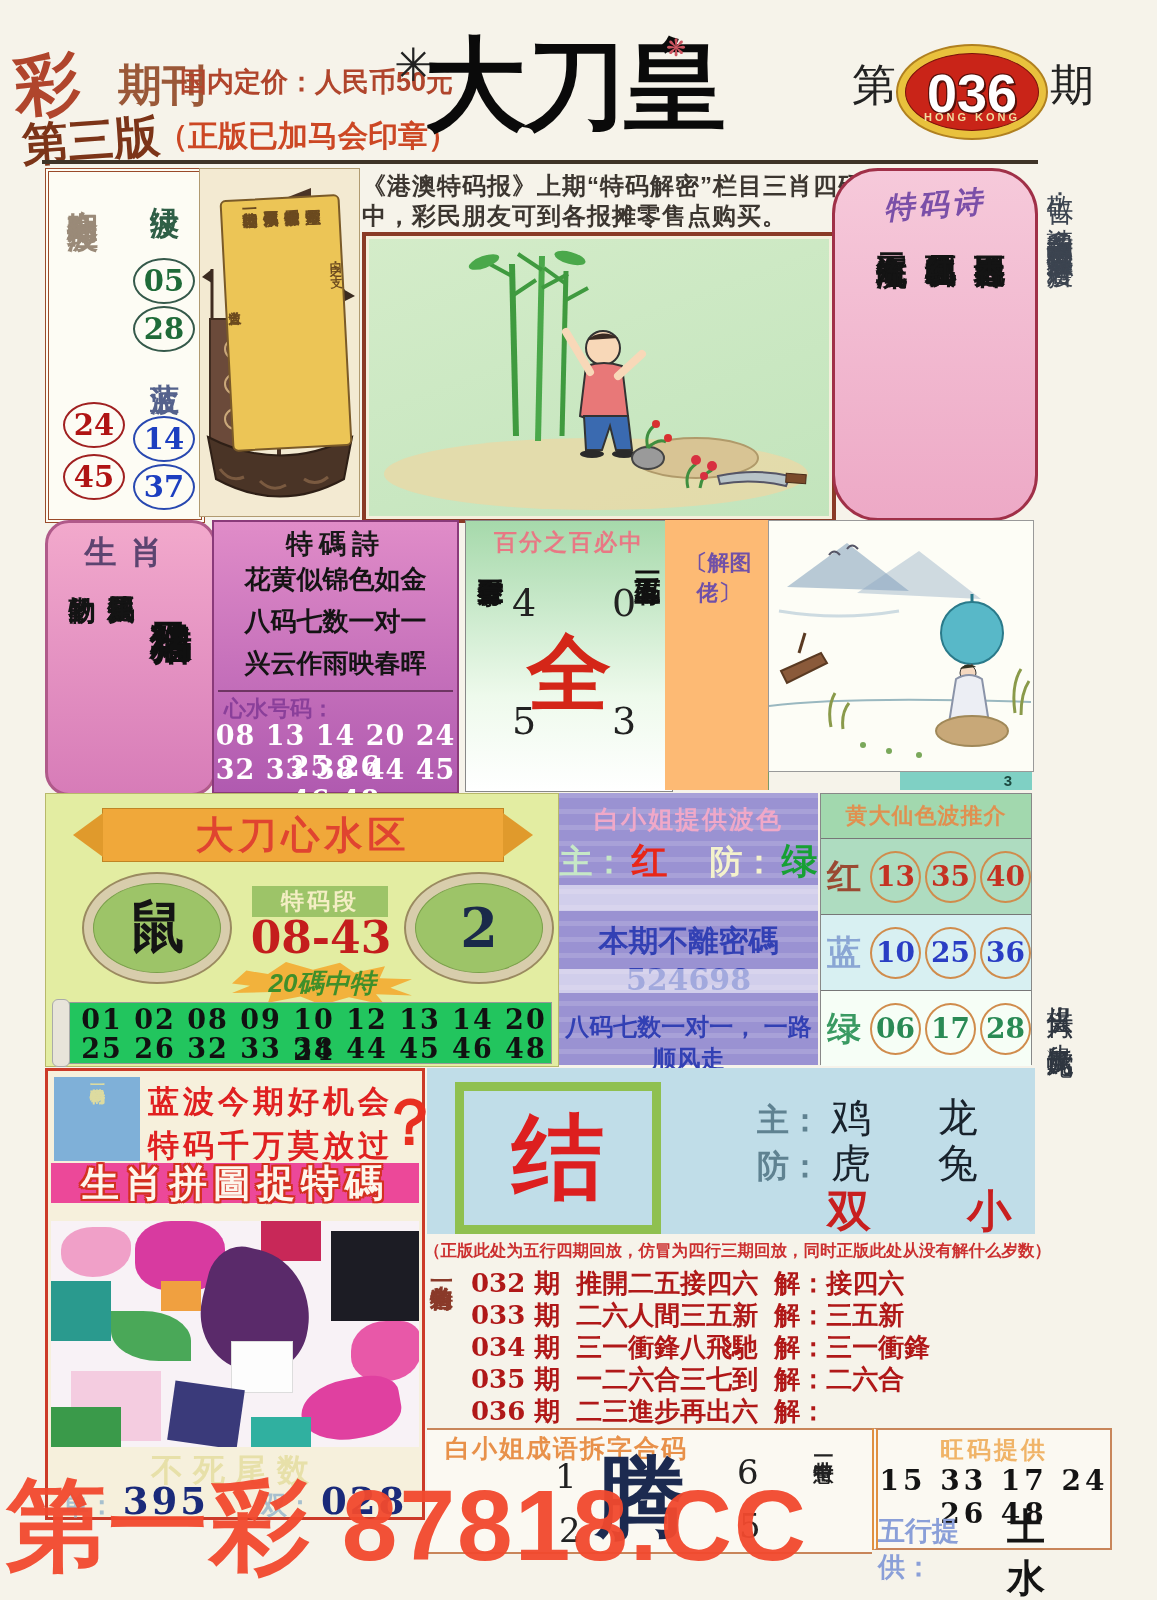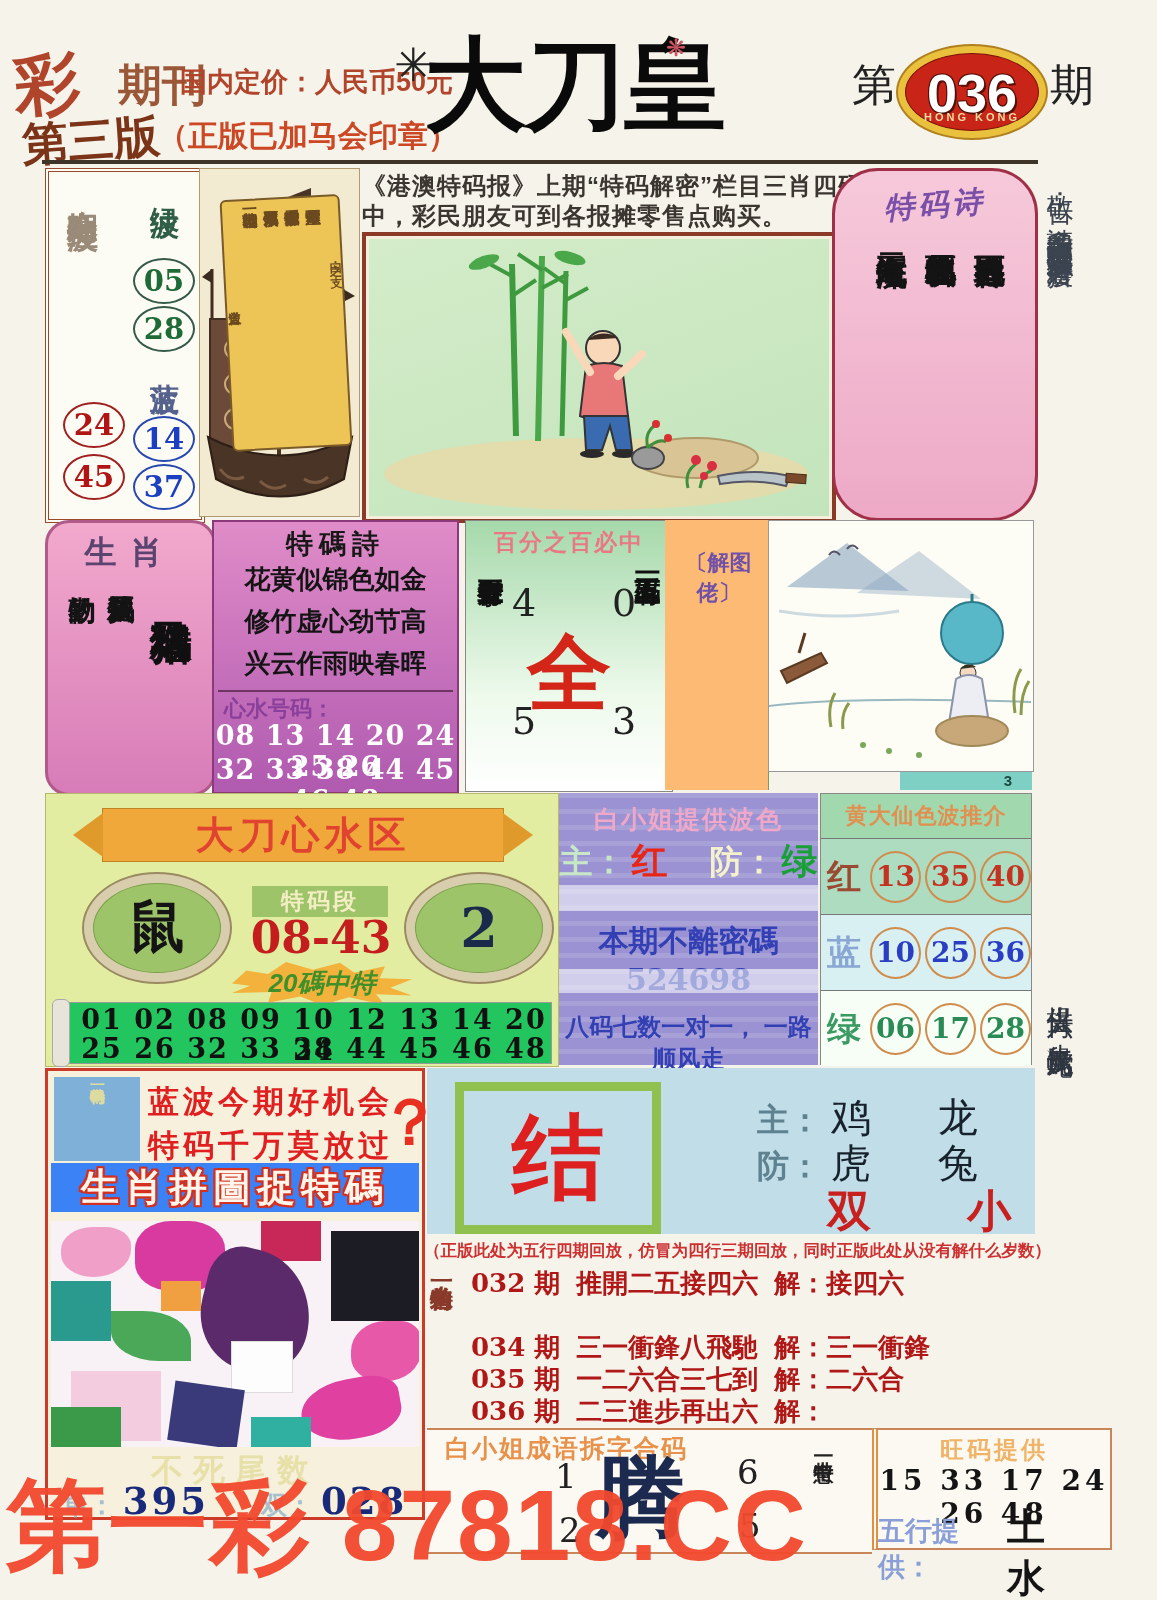--- a/index.html
+++ b/index.html
@@ -132,21 +132,21 @@
   .hg-r2{background:#d8f0f2;} .hg-r2 .lab{color:#8aa6d4;} .hg-r2 .hnum{color:#2a3ec4;}
   .hg-r3{background:#f6fef6;} .hg-r3 .lab{color:#3a9a62;} .hg-r3 .hnum{color:#2a8a55;}
 
   
   .leftbot-box{left:45px;top:1068px;width:380px;height:452px;border:3px solid #cc3a28;background:#f6f0dc;box-sizing:border-box;}
   .lb-bluebox{position:absolute;left:6px;top:6px;width:86px;height:84px;background:#7fb0d8;overflow:hidden;
               display:flex;justify-content:center;}
   .lb-bluebox .v{font-size:15px;color:#e8e09a;font-weight:bold;opacity:.9;}
   .lb-line{position:absolute;left:100px;font-size:31px;font-weight:bold;color:#e02020;letter-spacing:4px;}
   .lb-q{position:absolute;left:330px;top:8px;font-size:64px;font-weight:bold;color:#e83020;}
-  .lb-banner{position:absolute;left:3px;right:3px;top:92px;height:49px;background:#3b82f6;display:flex;align-items:center;justify-content:center;}
+  .lb-banner{position:absolute;left:3px;right:3px;top:92px;height:40px;background:#ec4899;display:flex;align-items:center;justify-content:center;}
   .lb-banner span{font-size:38px;font-weight:bold;color:#fdf6ec;letter-spacing:6px;
      text-shadow:-2px 0 #d43020,2px 0 #d43020,0 -2px #d43020,0 2px #d43020,-2px -2px #d43020,2px 2px #d43020,-2px 2px #d43020,2px -2px #d43020;}
   .collage{position:absolute;left:3px;right:3px;top:150px;height:226px;background:#f8f2f6;overflow:hidden;}
   .collage i{position:absolute;display:block;}
   .lb-faded{position:absolute;top:378px;width:100%;text-align:center;font-size:32px;font-weight:bold;color:#e6dfa4;
             letter-spacing:10px;opacity:.9;}
   .lb-nums{position:absolute;top:408px;width:100%;display:flex;justify-content:center;align-items:baseline;gap:8px;}
   .lb-nums .faintlab{font-size:26px;font-weight:bold;color:#9ab8cc;opacity:.85;}
   .lb-nums .val{font-size:37px;font-weight:bold;color:#1a2a7a;font-family:"DejaVu Serif",serif;letter-spacing:3px;}
 
@@ -293,21 +293,21 @@
     <div class="zodiac-cols v">
       <div class="animals">马猴鸡猪</div>
       <div class="rid">欲钱买鸡头鸡尾</div>
       <div class="rid">的勤物</div>
     </div>
   </div>
 
   <div class="abs purple-box">
     <div class="purple-title">特碼詩</div>
     <div class="purple-line" style="top:40px;">花黄似锦色如金</div>
-    <div class="purple-line" style="top:82px;">修竹虚心劲节高</div>
+    <div class="purple-line" style="top:82px;">八码七数一对一</div>
     <div class="purple-line" style="top:124px;">兴云作雨映春晖</div>
     <div class="purple-div"></div>
     <div class="xinshui">心水号码：</div>
     <div class="purple-nums" style="top:198px;">08 13 14 20 24 25 26</div>
     <div class="purple-nums" style="top:232px;">32 33 38 44 45 46 48</div>
   </div>
 
   <div class="abs hundred-box">
     <div class="hundred-title">百分之百必中</div>
     <div class="hundred-side v" style="left:8px;">五行不全有财拿</div>
@@ -470,20 +470,25 @@
 
   <div class="abs warning">（正版此处为五行四期回放，仿冒为四行三期回放，同时正版此处从没有解什么岁数）</div>
 
   <div class="abs periods">
     <div class="zeng v">曾道人一句中特</div>
     <div class="p-row" style="top:0;">
       <span>032 期</span>
       <span>推開二五接四六</span>
       <span>解：接四六</span>
     </div>
+    <div class="p-row" style="top:32px;">
+      <span>033 期</span>
+      <span>二六人間三五新</span>
+      <span>解：三五新</span>
+    </div>
     <div class="p-row" style="top:64px;">
       <span>034 期</span>
       <span>三一衝鋒八飛馳</span>
       <span>解：三一衝鋒</span>
     </div>
     <div class="p-row" style="top:96px;">
       <span>035 期</span>
       <span>一二六合三七到</span>
       <span>解：二六合</span>
     </div>

